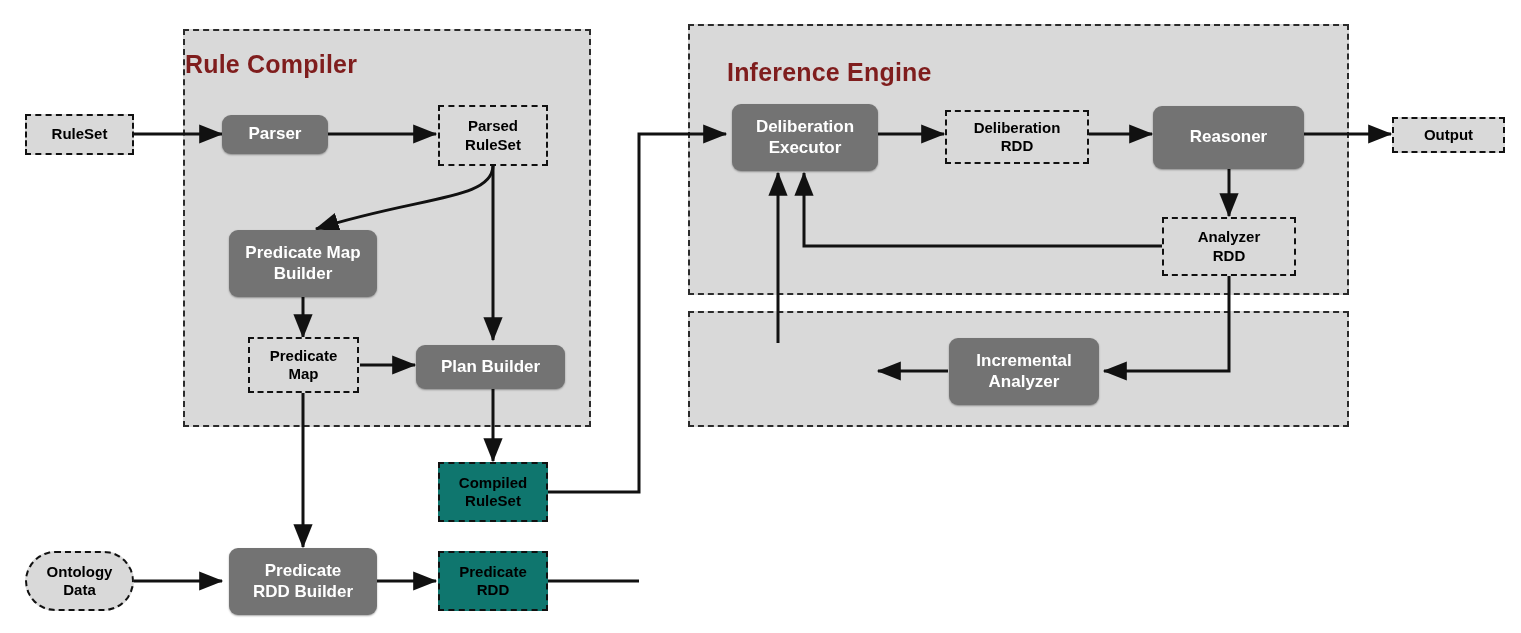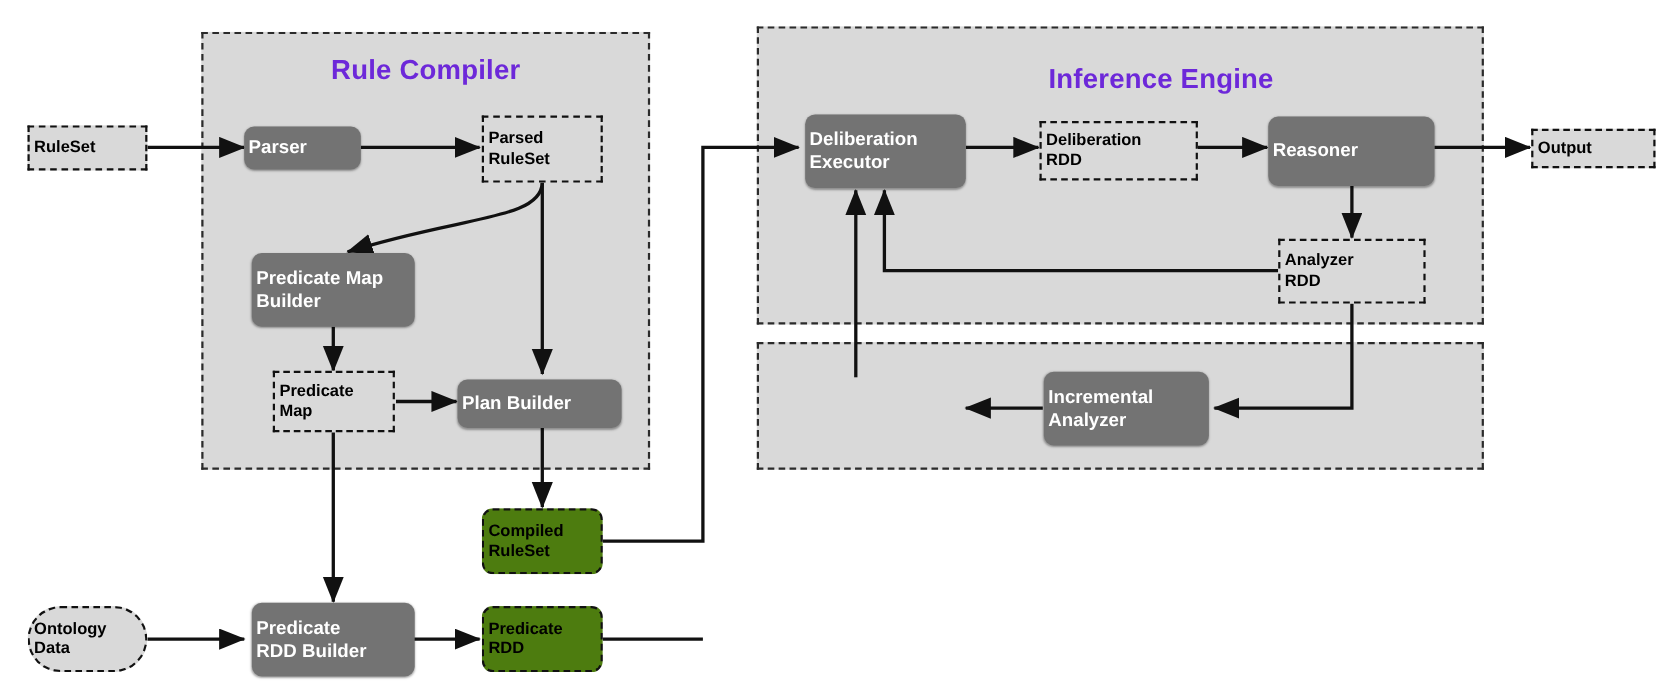--- a/index.html
+++ b/index.html
@@ -1,28 +1,28 @@
 <!DOCTYPE html>
 <html><head>
 <meta charset="utf-8">
 <style>
   html,body{margin:0;padding:0;background:#ffffff;}
   body{width:1521px;height:633px;overflow:hidden;
        font-family:"Liberation Sans","DejaVu Sans",sans-serif;}
   #stage{position:relative;width:1521px;height:633px;background:#fff;}
   svg.layer{position:absolute;left:0;top:0;width:1521px;height:633px;}
   .grp{position:absolute;background:#d9d9d9;border:2px dashed #2b2b2b;box-sizing:border-box;}
-  .grp-title{position:absolute;font-weight:bold;font-size:25px;color:#6d28d9;
-             width:100%;text-align:center;letter-spacing:.2px;}
+  .grp-title{position:absolute;font-weight:bold;font-size:25px;color:#7f1d1d;
+             width:100%;letter-spacing:.2px;}
   .node{position:absolute;box-sizing:border-box;display:flex;align-items:center;
-        justify-content:center;line-height:1.22;}
+        justify-content:center;text-align:center;line-height:1.22;}
   .proc{background:#737373;border-radius:9px;color:#ffffff;font-weight:bold;font-size:17px;
         box-shadow:0 1px 2px rgba(0,0,0,.35);}
   .data{background:#d9d9d9;border:2.5px dashed #111;color:#000;font-weight:bold;font-size:15px;}
-  .data.blue{background:#4d7c0f;border-radius:10px;}
+  .data.blue{background:#0f766e;}
   .lbl{display:block;width:100%;padding:0 4px;}
 </style>
 </head>
 <body>
 
 <div id="stage">
 
   <div class="grp" style="left:183px;top:29px;width:408px;height:398px;">
     <div class="grp-title" style="top:19px;">Rule Compiler</div>
   </div>

